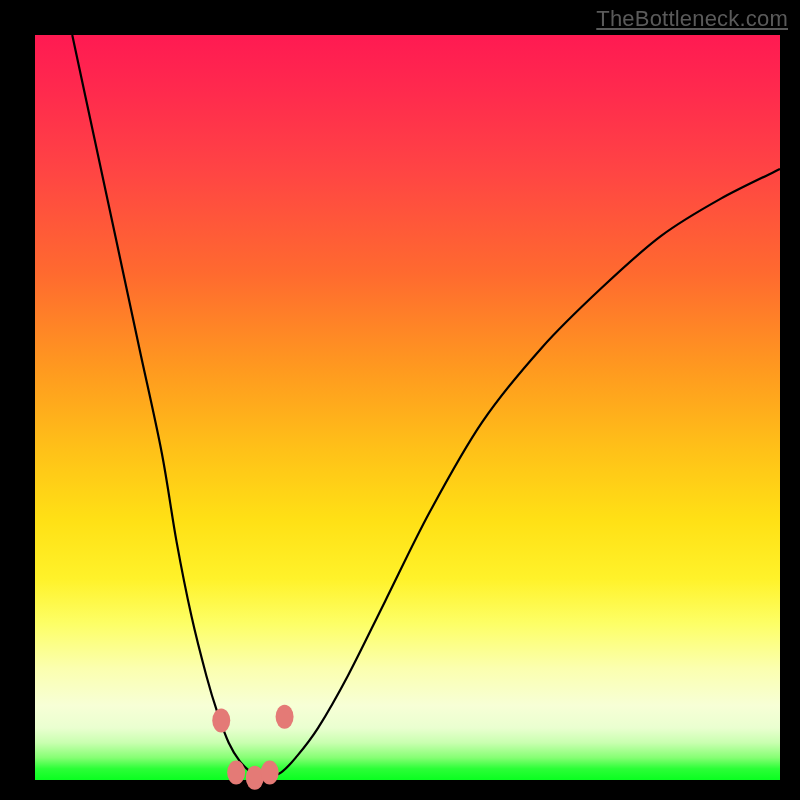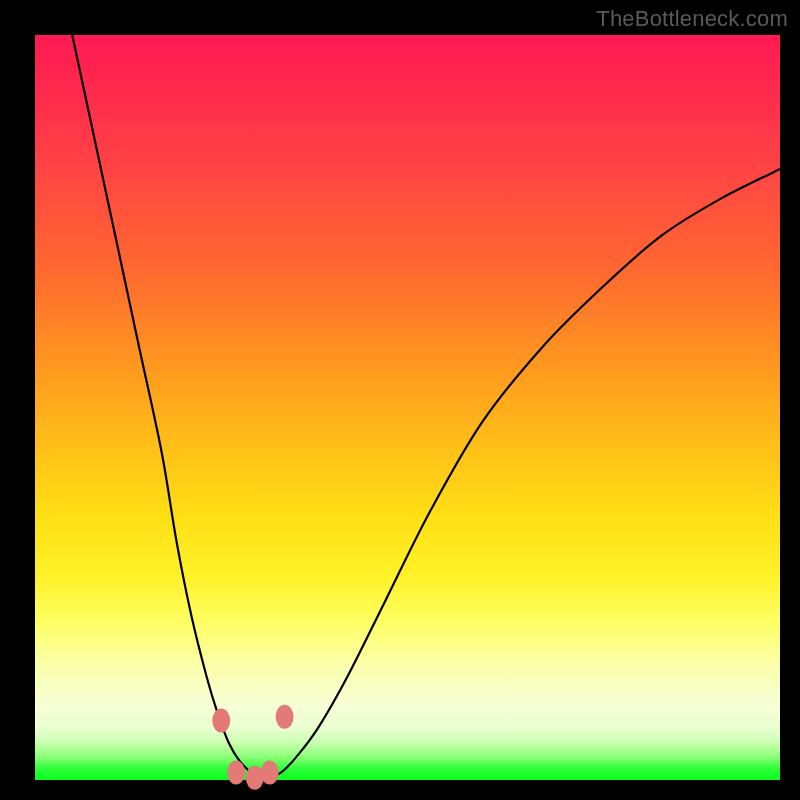--- a/index.html
+++ b/index.html
@@ -45,20 +45,21 @@
     );
   }
   .attribution {
     position: absolute;
     top: 6px;
     right: 12px;
     color: #5a5a5a;
     font-size: 22px;
     font-weight: 500;
     letter-spacing: 0.2px;
+    text-decoration: underline;
   }
   svg.curve {
     position: absolute;
     left: 0; top: 0;
     width: 745px; height: 745px;
     overflow: visible;
   }
   .curve path.line {
     fill: none;
     stroke: #000;

